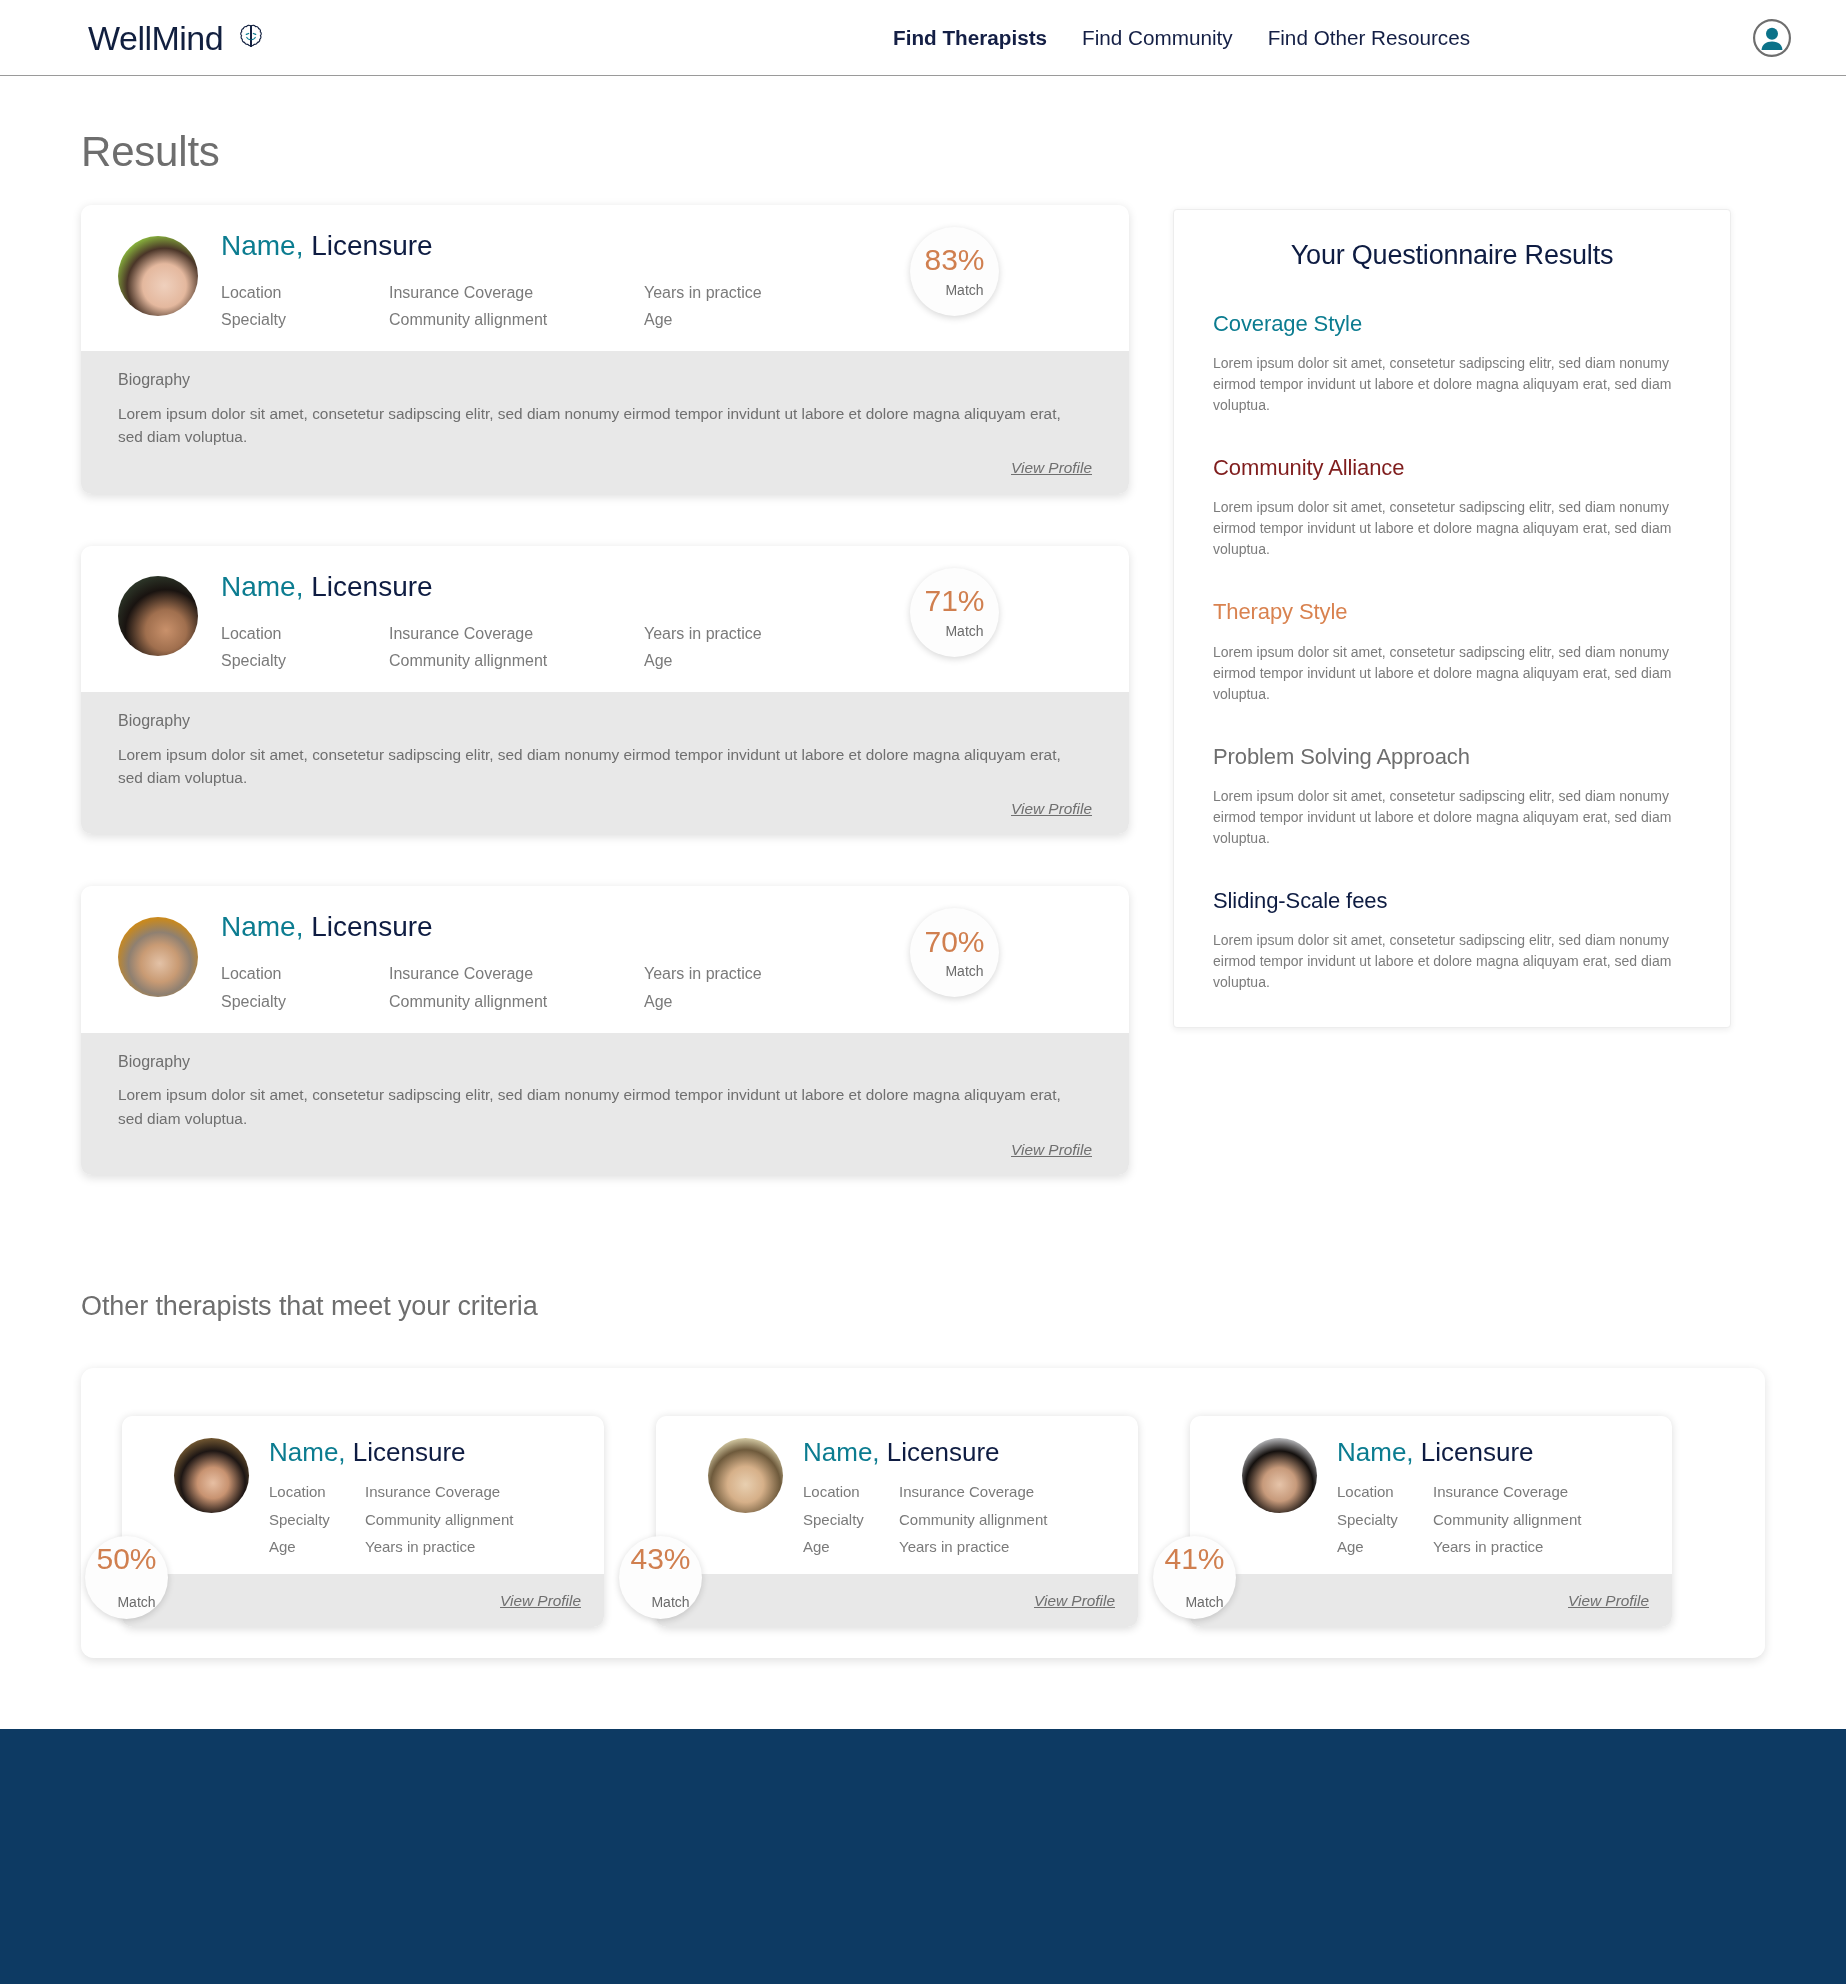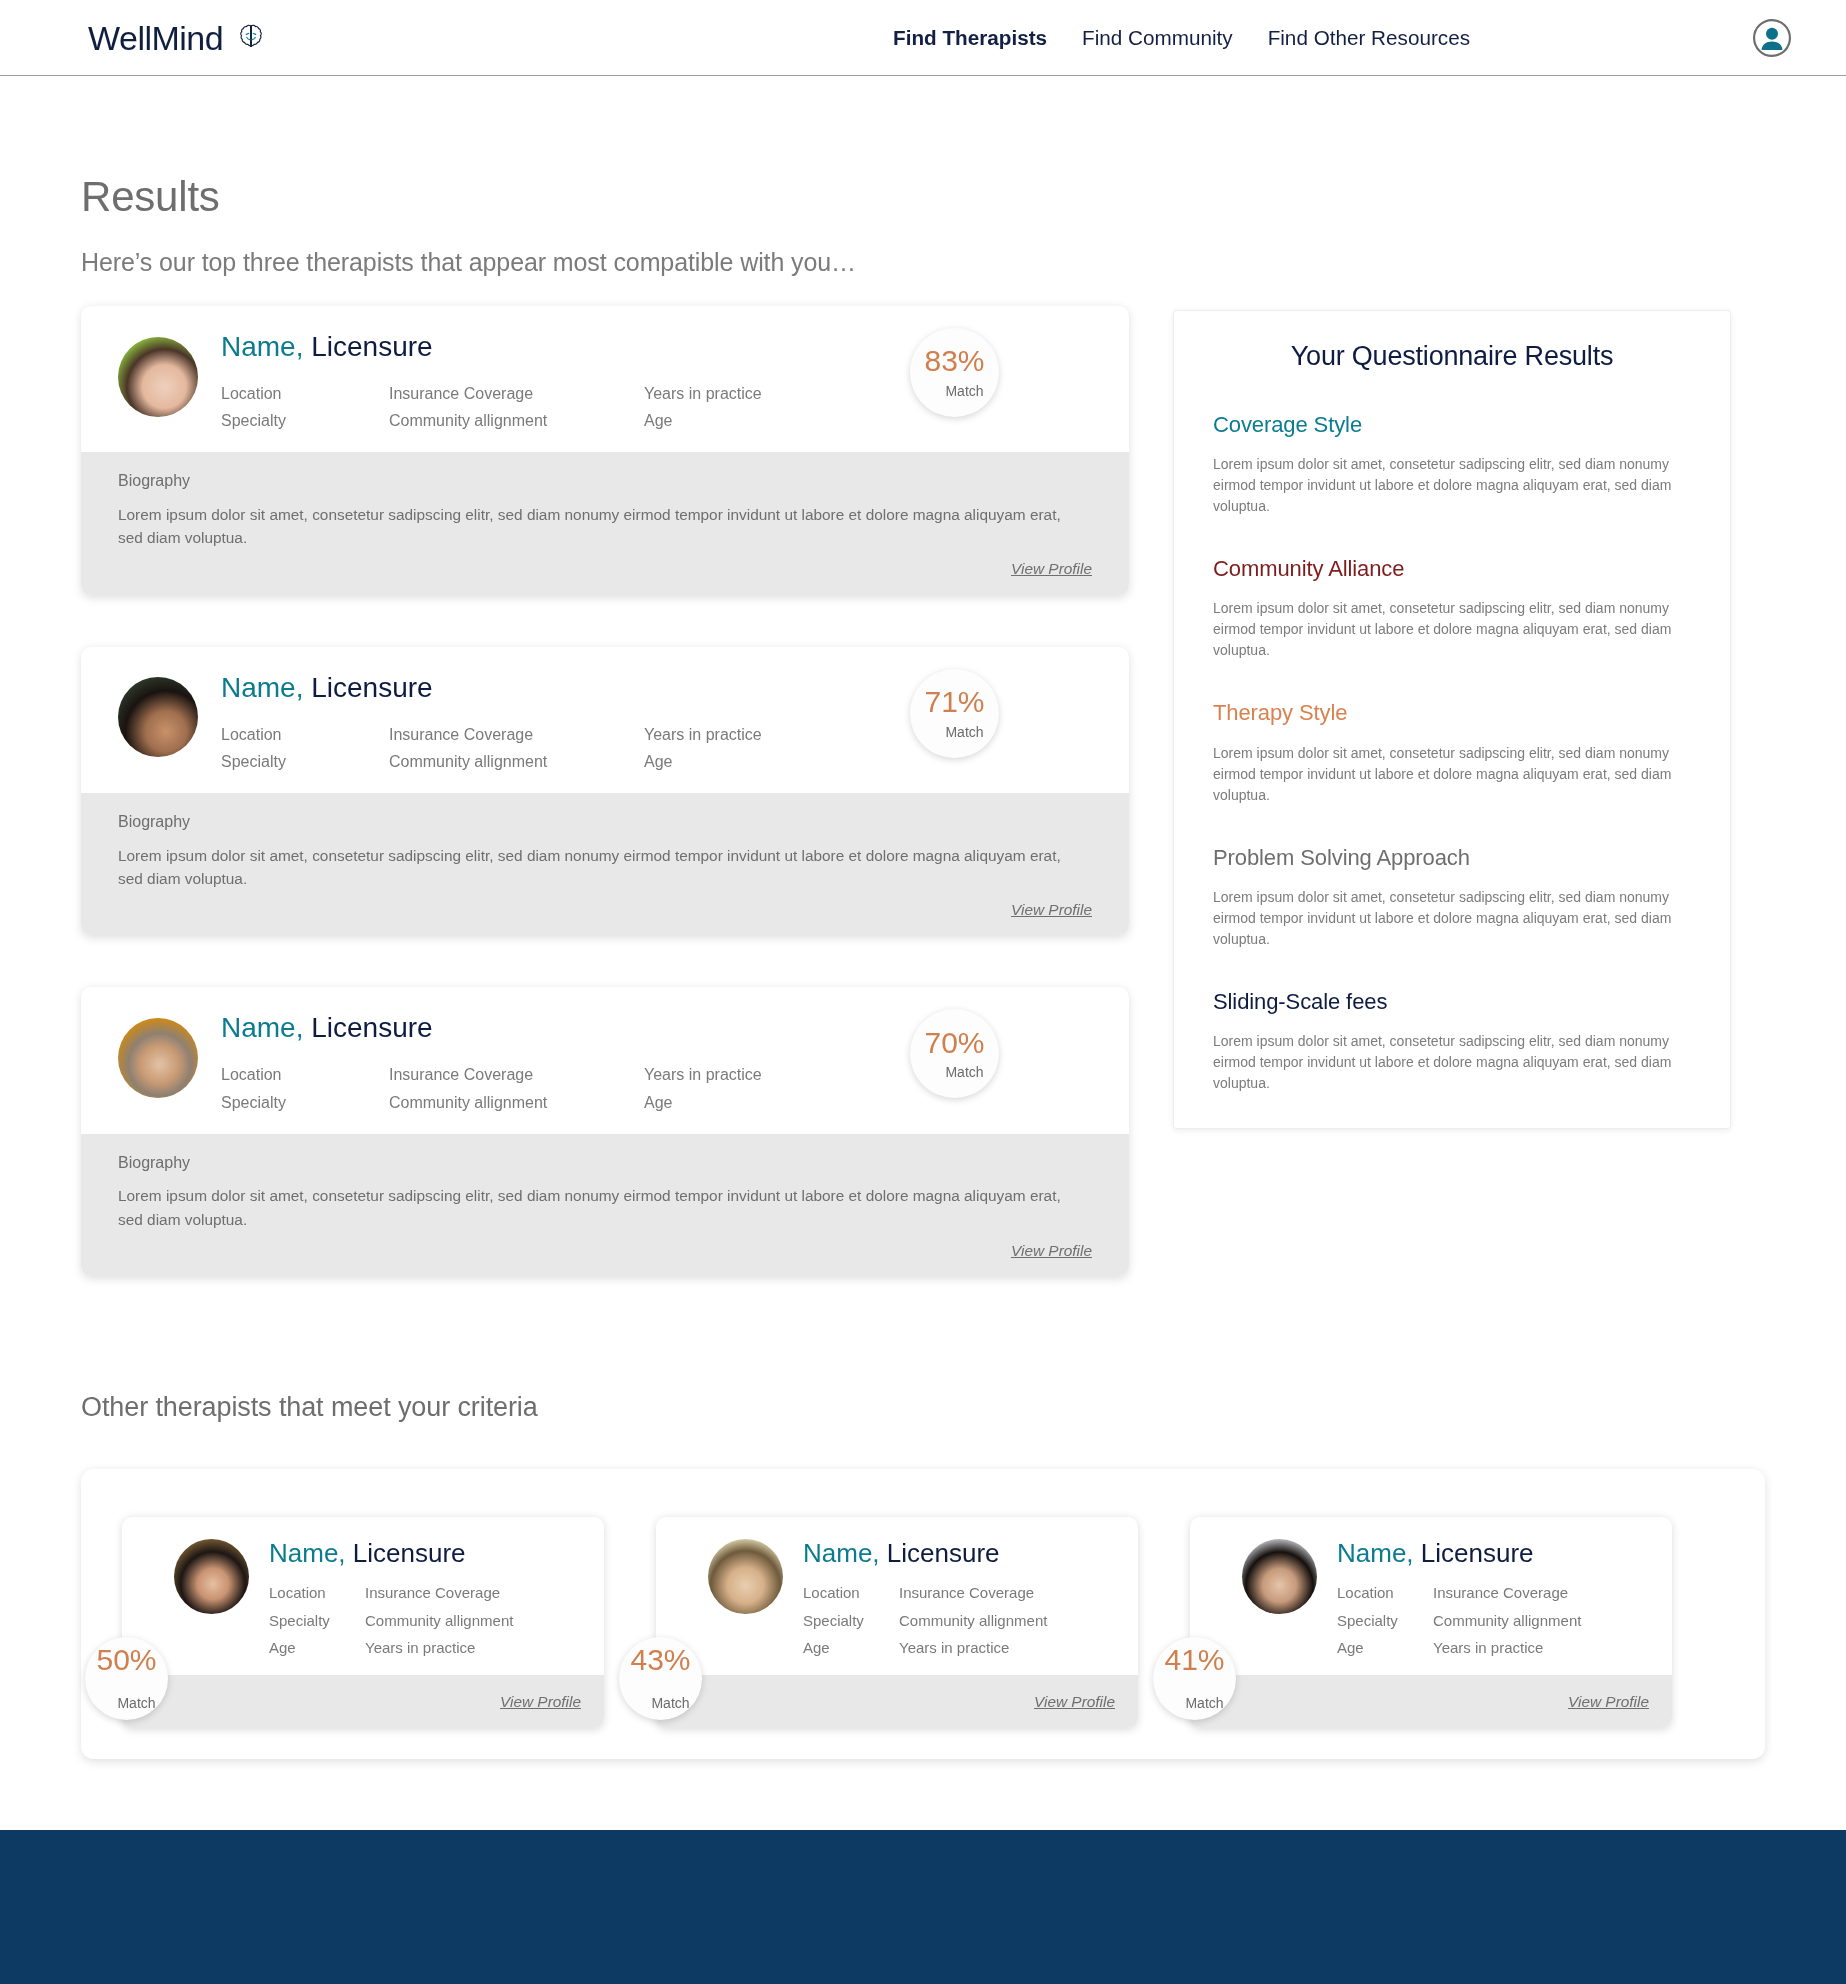--- a/index.html
+++ b/index.html
@@ -65,21 +65,21 @@
   }
 
   .content-wrap {
     padding: 0 81px;
   }
 
   .page-title {
     font-size: 42px;
     color: #6e6e6e;
     font-weight: normal;
-    margin-top: 97px;
+    margin-top: 52px;
     letter-spacing: -0.2px;
   }
   .page-subtitle {
     font-size: 25px;
     color: #7b7b7b;
     font-weight: normal;
     margin-top: 27px;
     letter-spacing: -0.1px;
   }
 
@@ -370,21 +370,20 @@
       <circle cx="24" cy="19" r="7.2" fill="#0b7289"></circle>
       <path d="M11.5 38.5c0-6.6 5.6-10.4 12.5-10.4s12.5 3.8 12.5 10.4z" fill="#0b7289"></path>
     </svg>
   </div>
 </header>
 
 <div class="page">
   <div class="content-wrap">
 
     <h1 class="page-title">Results</h1>
-    <p class="page-subtitle">Here’s our top three therapists that appear most compatible with you…</p>
 
     <div class="results-layout">
 
       <div class="results-col">
 
         <article class="t-card">
           <div class="t-card-top">
             <div class="avatar-lg av-1"></div>
             <div class="t-info">
               <div class="t-name">

